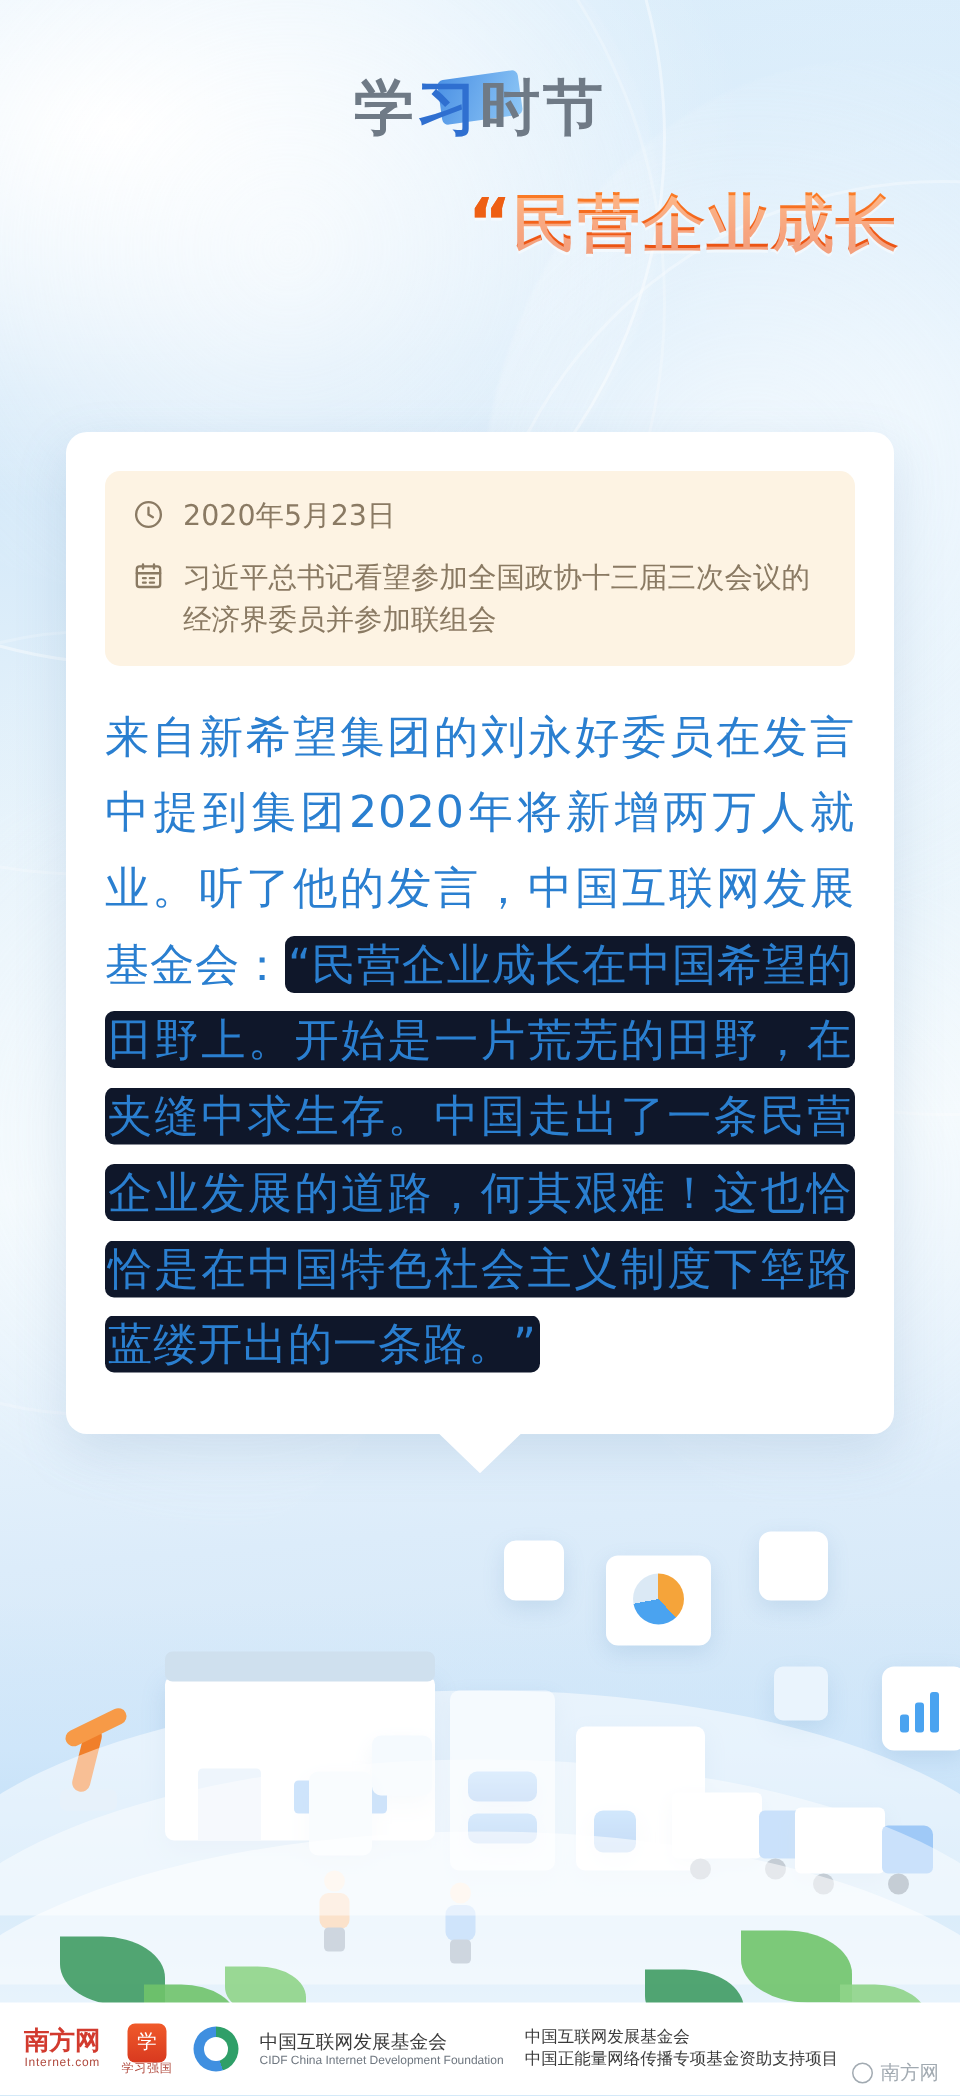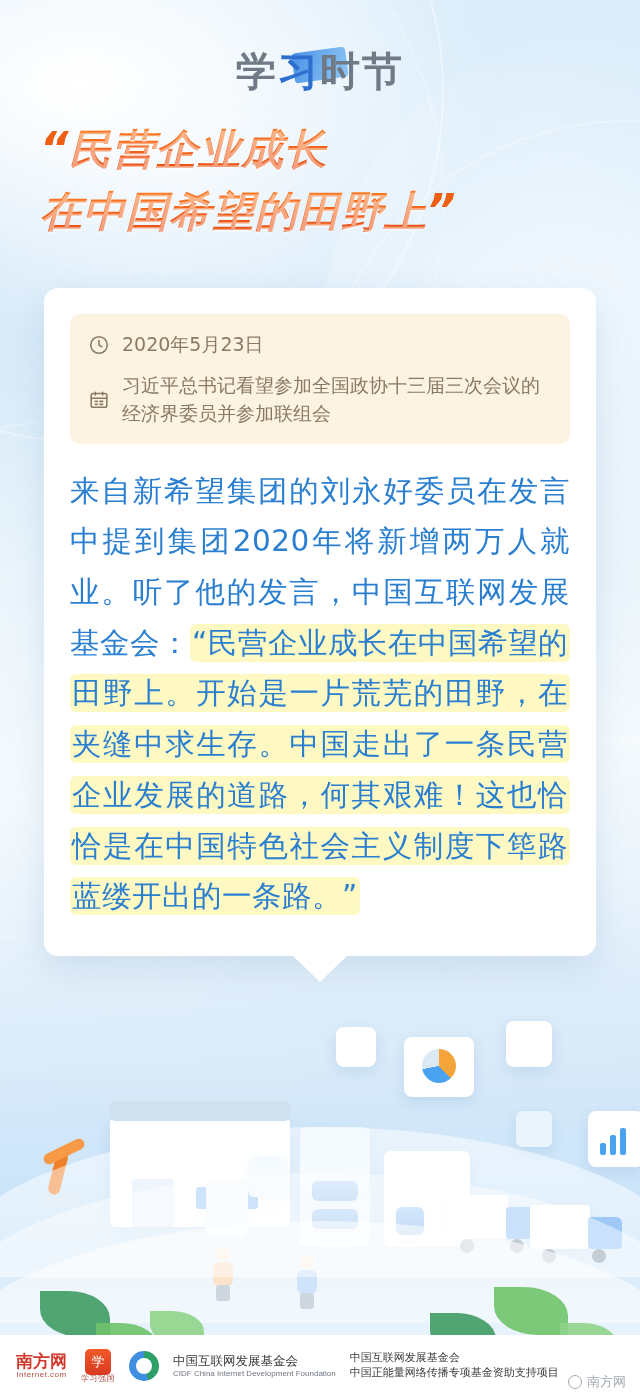--- a/index.html
+++ b/index.html
@@ -89,26 +89,25 @@
     top: 6px;
     width: 54px; height: 30px;
     background: linear-gradient(120deg, #2f7fe0, #7fc0f5);
     border-radius: 4px;
     opacity: .85;
     z-index: -1;
   }
 
   .headline {
     position: absolute;
-    top: 118px; left: 0; right: 0;
-    text-align: left;
+    top: 118px; left: 16px; right: 0;
+    text-align: right;
     z-index: 6;
     padding: 0 40px;
     box-sizing: border-box;
-    font-style: italic;
   }
   .headline-line {
     font-size: 42px;
     line-height: 1.42;
     font-weight: 700;
     font-family: "DejaVu Sans", sans-serif;
     letter-spacing: 1px;
     background: linear-gradient(180deg, #ff8a2b 0%, #f05a17 60%, #e24a10 100%);
     -webkit-background-clip: text;
     background-clip: text;
@@ -146,21 +145,21 @@
     clip-path: polygon(0 0, 100% 0, 50% 100%);
   }
   .meta {
     background: #fdf3e3;
     border-radius: 10px;
     padding: 16px 18px;
     box-sizing: border-box;
   }
   .meta-row {
     display: flex;
-    align-items: center;
+    align-items: flex-start;
     gap: 12px;
     color: #8a7a63;
     font-size: 19px;
     line-height: 1.5;
     font-family: "DejaVu Sans", sans-serif;
   }
   .meta-row + .meta-row { margin-top: 12px; }
   .meta-icon {
     flex: 0 0 auto;
     width: 22px; height: 22px;
@@ -173,21 +172,21 @@
   .body-text {
     margin-top: 22px;
     font-size: 29.5px;
     line-height: 1.72;
     color: #2a7fd0;
     font-family: "DejaVu Sans", sans-serif;
     letter-spacing: .5px;
     text-align: justify;
   }
   .body-text .hl {
-    background: #fef9c3;
+    background: #0f172a;
     border-radius: 6px;
     padding: 2px 2px;
     box-decoration-break: clone;
     -webkit-box-decoration-break: clone;
   }
 
   
   .scene {
     position: absolute;
     left: 0; right: 0; bottom: 0;
@@ -399,23 +398,20 @@
   <div class="arc a3"></div>
   <div class="arc a4"></div>
 
   <div class="brand">
     <span class="brand-mark"><span>学</span><span class="hl">习</span><span>时节</span></span>
   </div>
 
   <div class="headline">
     <div class="headline-line">
       <span class="quote-mark">“</span><span>民营企业成长</span>
-    </div>
-    <div class="headline-line">
-      <span>在中国希望的田野上</span><span class="quote-mark">”</span>
     </div>
   </div>
 
   <div class="card">
 
     <div class="meta">
       <div class="meta-row">
         <span class="meta-icon">
           <svg viewBox="0 0 24 24" width="22" height="22" fill="none" stroke="#8a7a63" stroke-width="1.7">
             <circle cx="12" cy="12" r="9"></circle>

